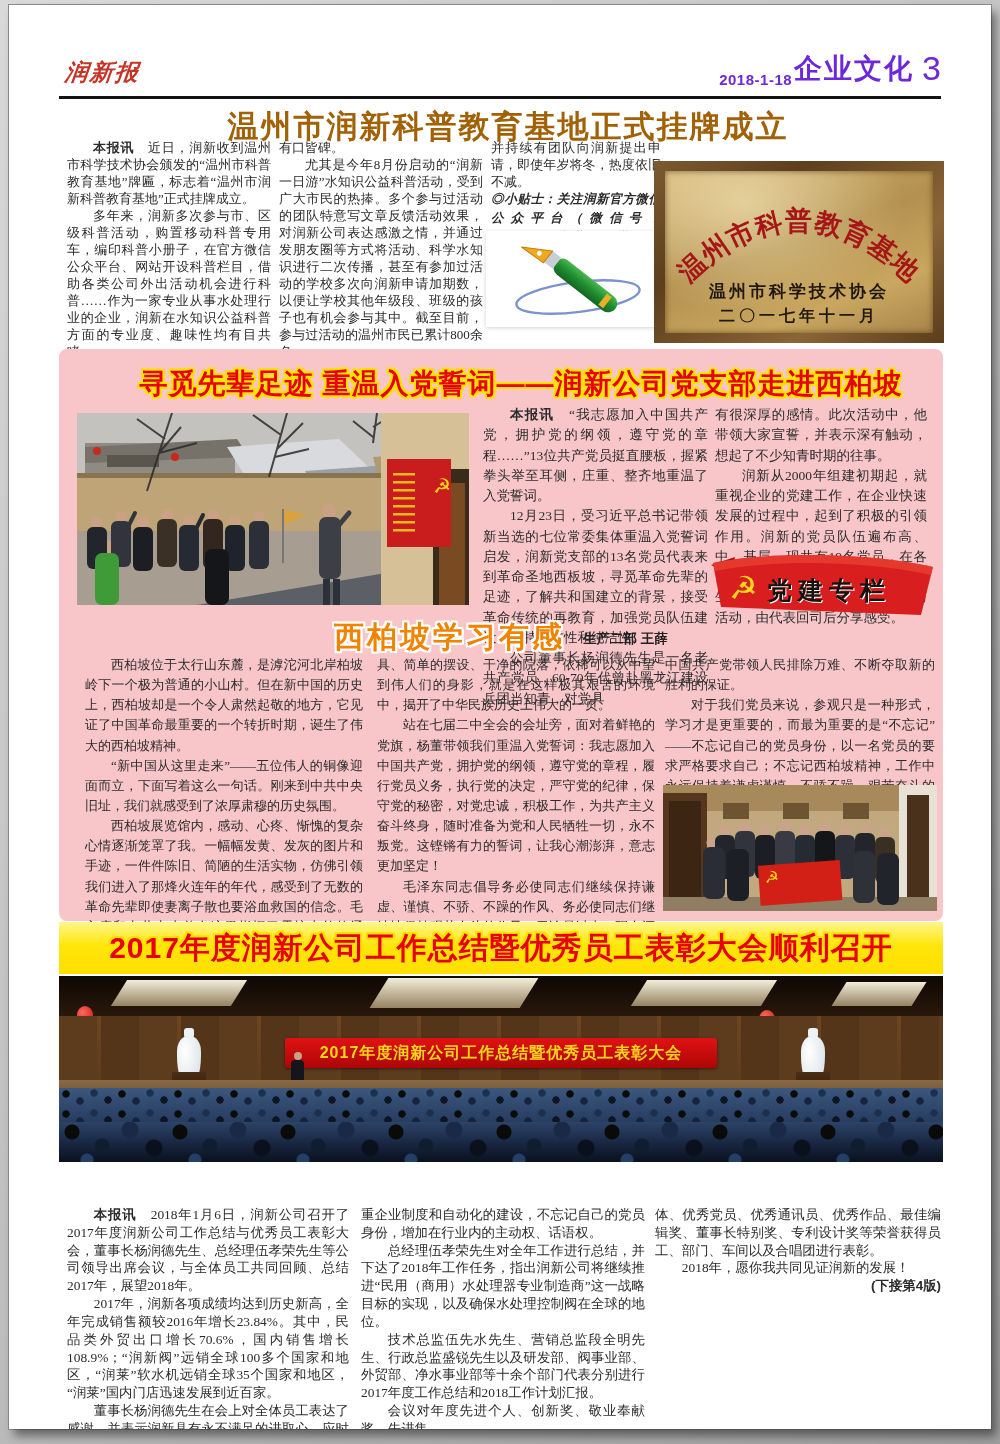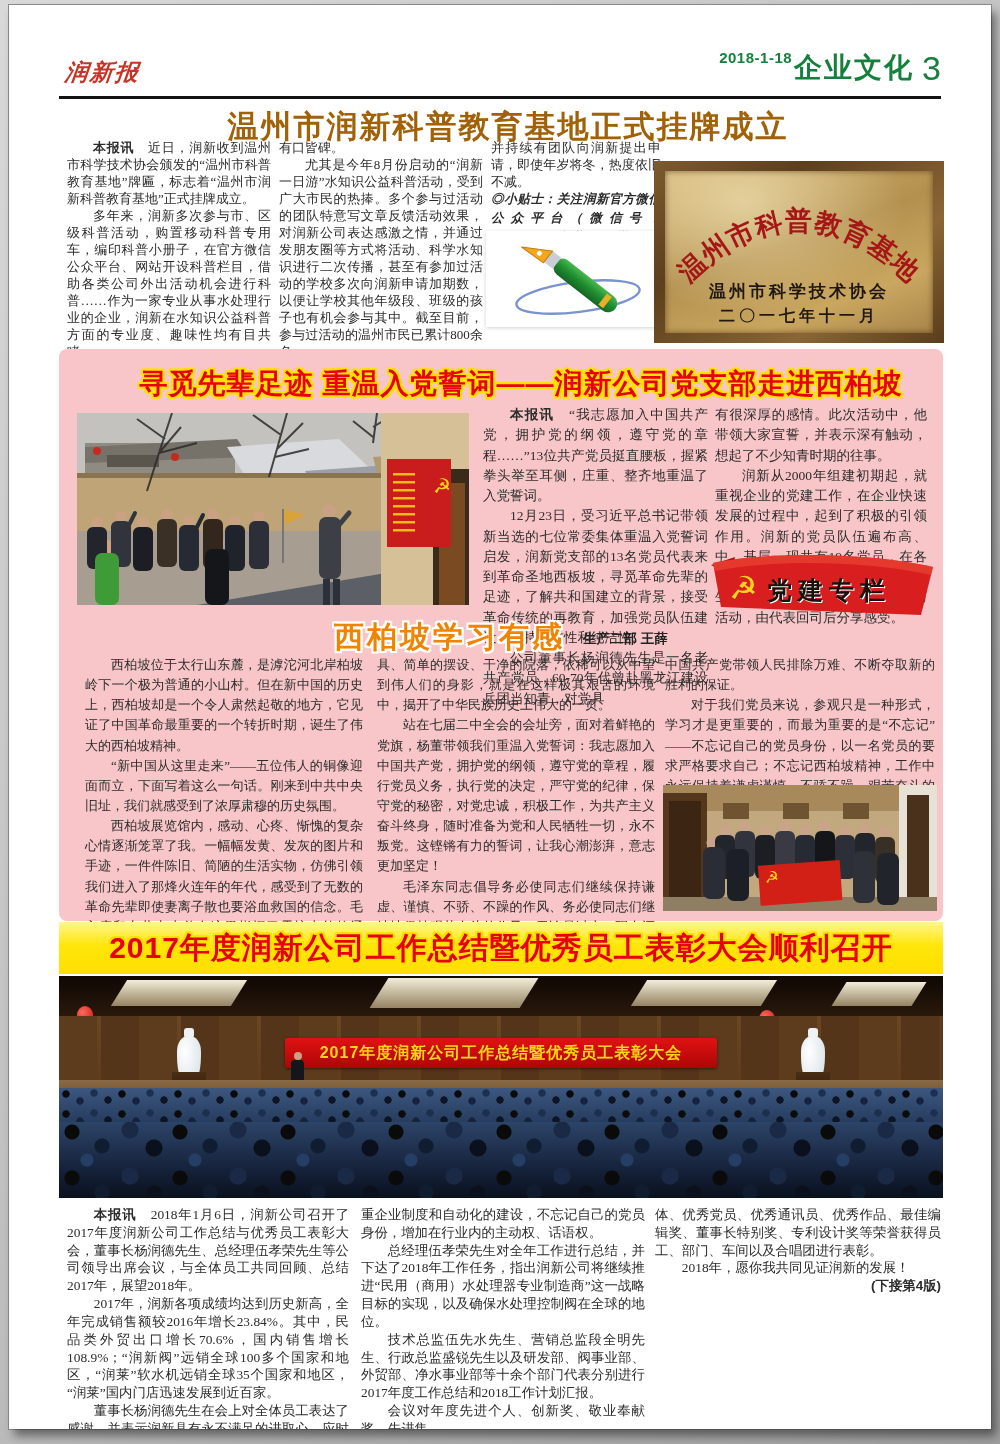--- a/index.html
+++ b/index.html
@@ -15,22 +15,22 @@
     box-shadow:5px 7px 9px rgba(0,0,0,.45), 0 0 0 1px #8d8d8d;
     overflow:hidden;
   }
   
   .masthead{
     position:absolute;left:56px;top:52px;
     font-family:"DejaVu Serif", serif;font-style:italic;font-weight:bold;
     font-size:23px;color:#c43527;letter-spacing:2px;transform:skewX(-6deg);
   }
   .pageinfo{
-    position:absolute;right:50px;top:44px;display:flex;align-items:flex-start;gap:2px;
-    font-family:"Liberation Sans", sans-serif;color:#15803d;
+    position:absolute;right:50px;top:44px;display:flex;align-items:flex-end;gap:2px;
+    font-family:"Liberation Sans", sans-serif;color:#6d28d9;
   }
   .pageinfo .date{font-size:15px;font-weight:bold;letter-spacing:.5px;}
   .pageinfo .section{font-size:28px;font-weight:bold;letter-spacing:2px;}
   .pageinfo .pno{font-size:34px;font-weight:400;margin-left:6px;}
   .rule{position:absolute;left:50px;right:50px;top:91px;height:3px;background:#121212;}
   
   .ncol{position:absolute;text-align:justify;color:#2b2b2b;}
   .ncol p{margin:0;}
   .ind{text-indent:2em;}
   .lead{font-weight:bold;font-family:"Liberation Sans", sans-serif;}
@@ -88,21 +88,21 @@
       linear-gradient(160deg,#d2b472,#b3904e 45%,#caa75f 75%,#a8854a);
     box-shadow:inset 0 0 6px rgba(60,35,5,.6);
   }
   
   .pinkbox{
     position:absolute;left:50px;top:344px;width:884px;height:572px;
     background:#f8c6c9;border-radius:8px;
   }
   .photo{position:absolute;overflow:hidden;background:#888;}
   
-  .photo-c{position:absolute;left:50px;top:971px;width:884px;height:222px;background:#fde047;overflow:hidden;}
+  .photo-c{position:absolute;left:50px;top:971px;width:884px;height:186px;background:#fde047;overflow:hidden;}
   .pc-ceiling{position:absolute;left:0;top:0;right:0;height:42px;background:linear-gradient(#0e0703,#2b1a0c);}
   .pc-light{position:absolute;background:linear-gradient(rgba(255,250,228,.95),rgba(244,222,170,.55));transform:skewX(-32deg);}
   .pc-lantern{position:absolute;width:16px;height:18px;border-radius:50%;background:radial-gradient(circle at 35% 35%,#ff6a5a,#c40f0f);}
   .pc-wall{position:absolute;left:0;top:40px;right:0;height:72px;
     background:repeating-linear-gradient(90deg,#5d3b1d 0 38px,#70492666 38px 42px,#54351a 42px 80px),linear-gradient(#6a441f,#4e3115);}
   .pc-banner{
     position:absolute;left:226px;top:62px;width:432px;height:30px;border-radius:3px;
     background:linear-gradient(#e01212,#ad0606);
     display:flex;align-items:center;justify-content:center;
     font-family:"Liberation Sans", sans-serif;font-weight:bold;font-size:16px;color:#ffd51c;letter-spacing:1px;

